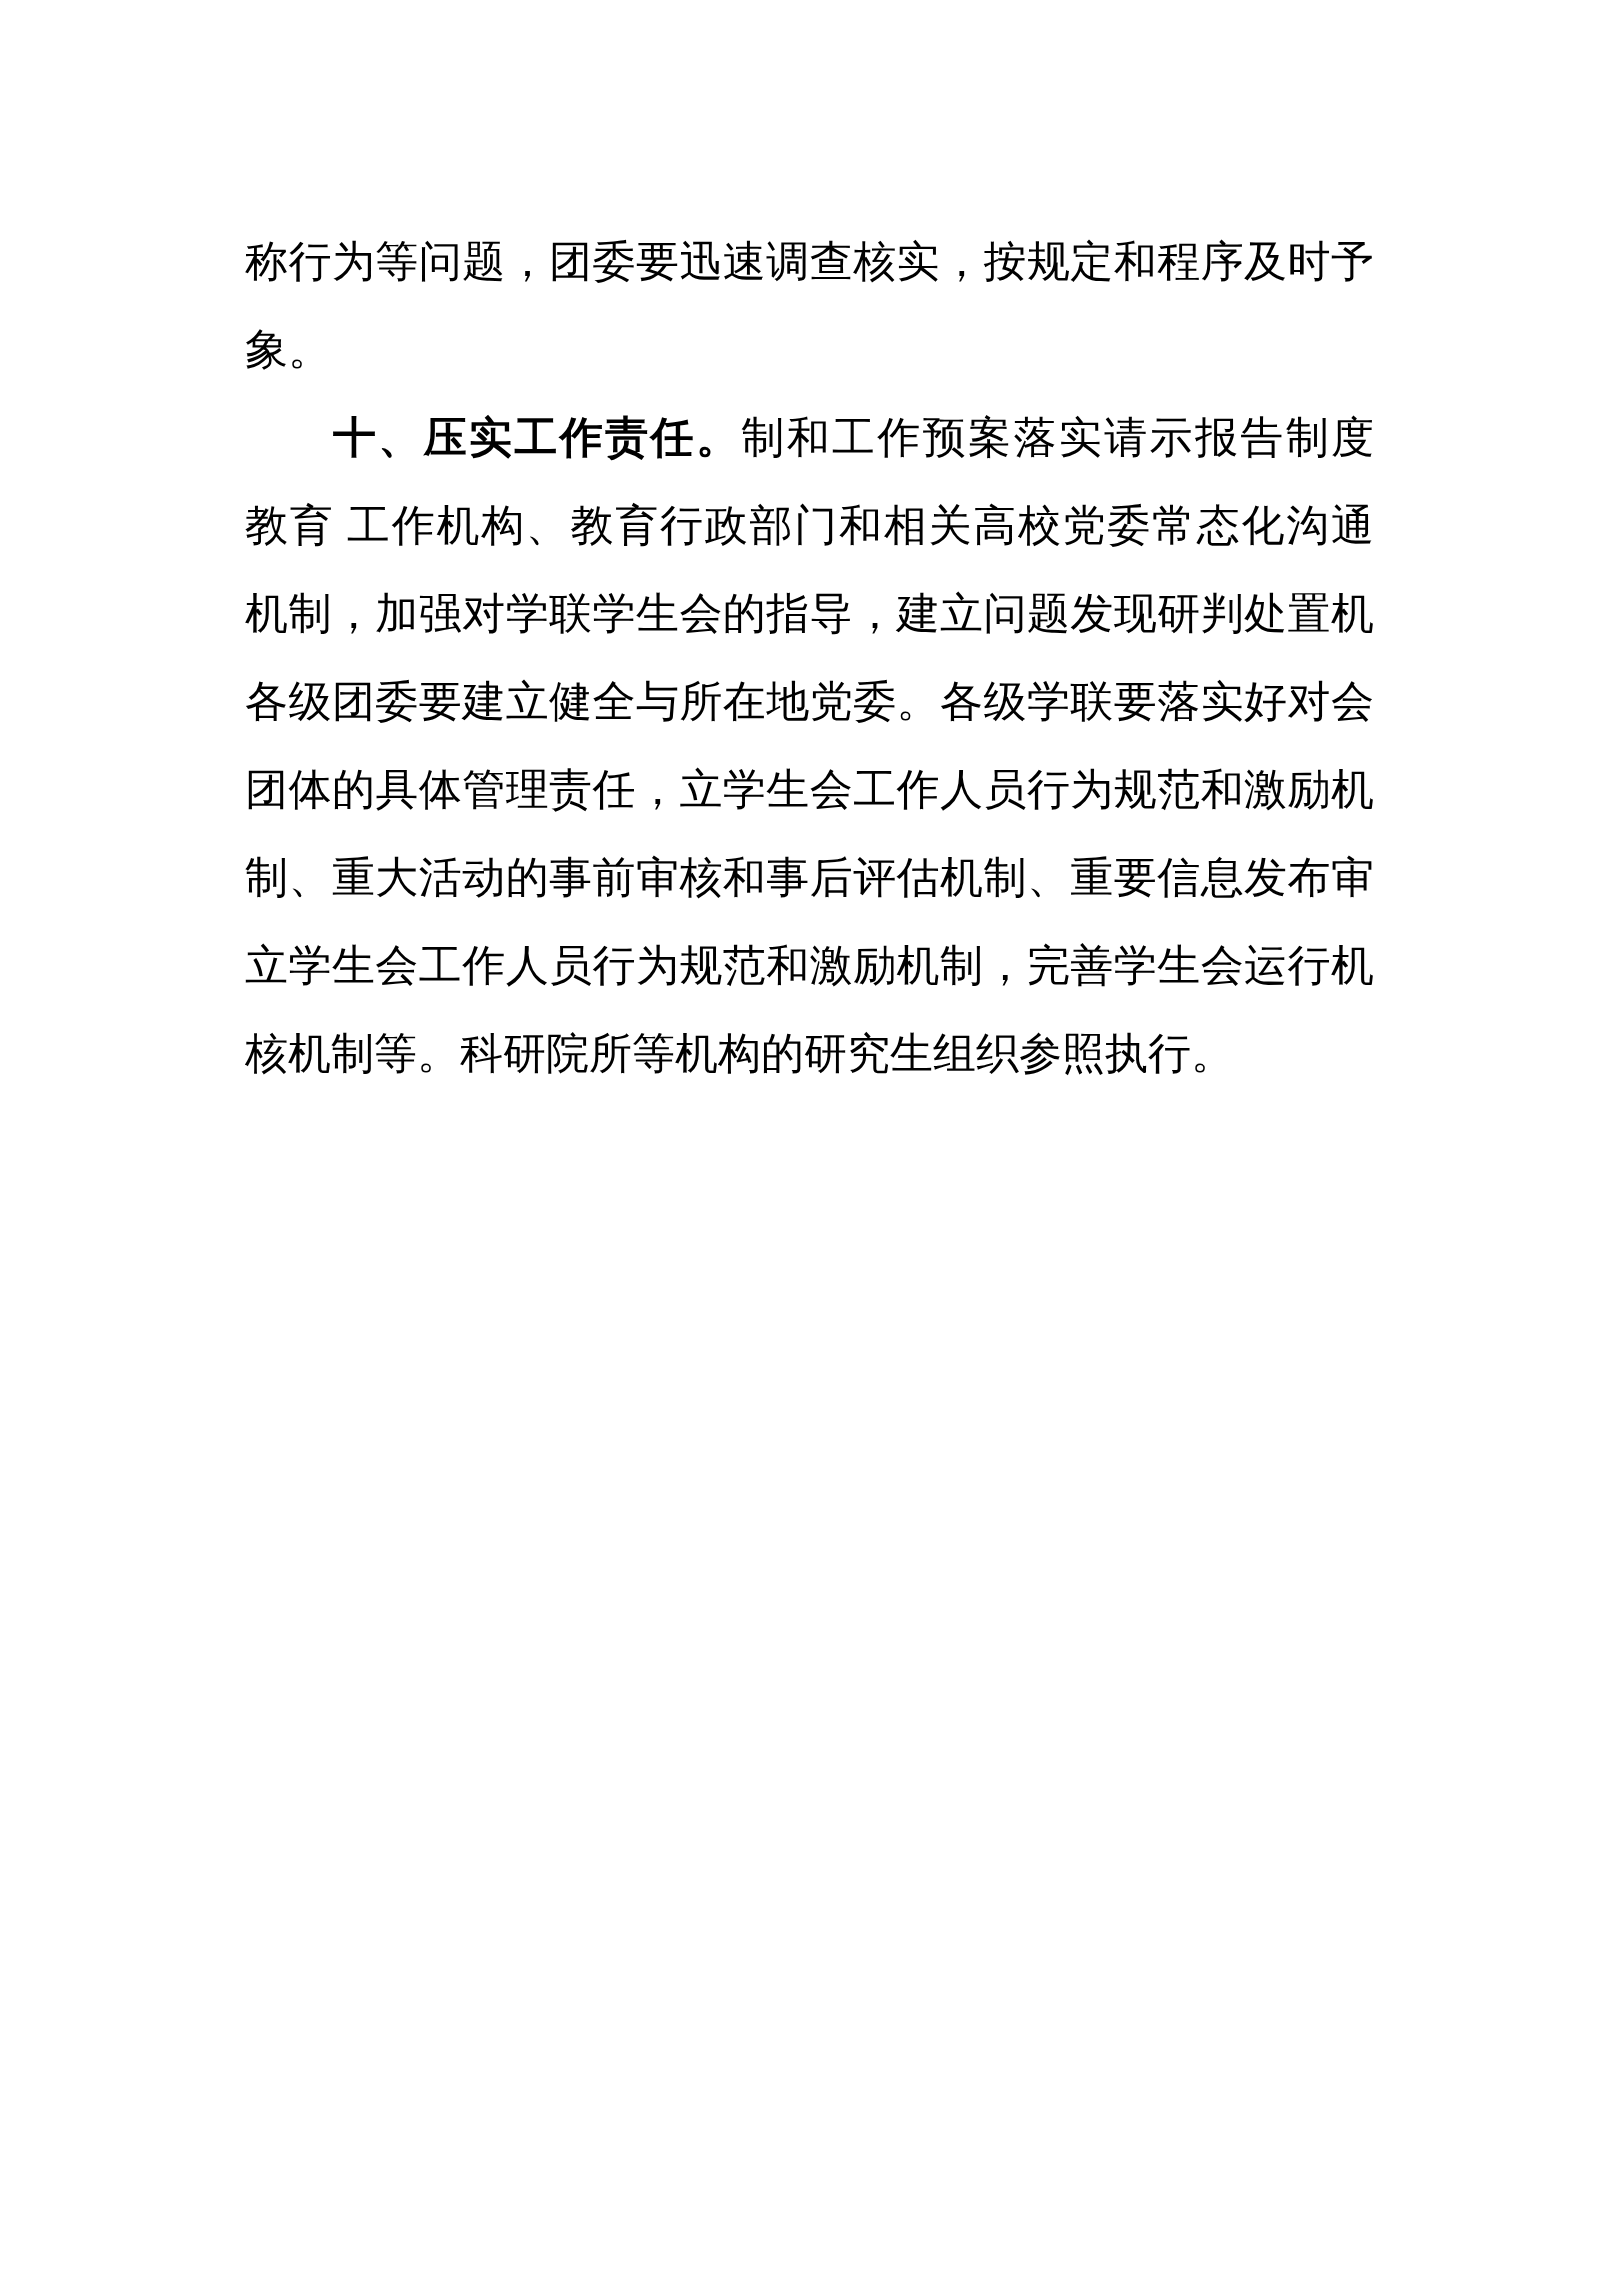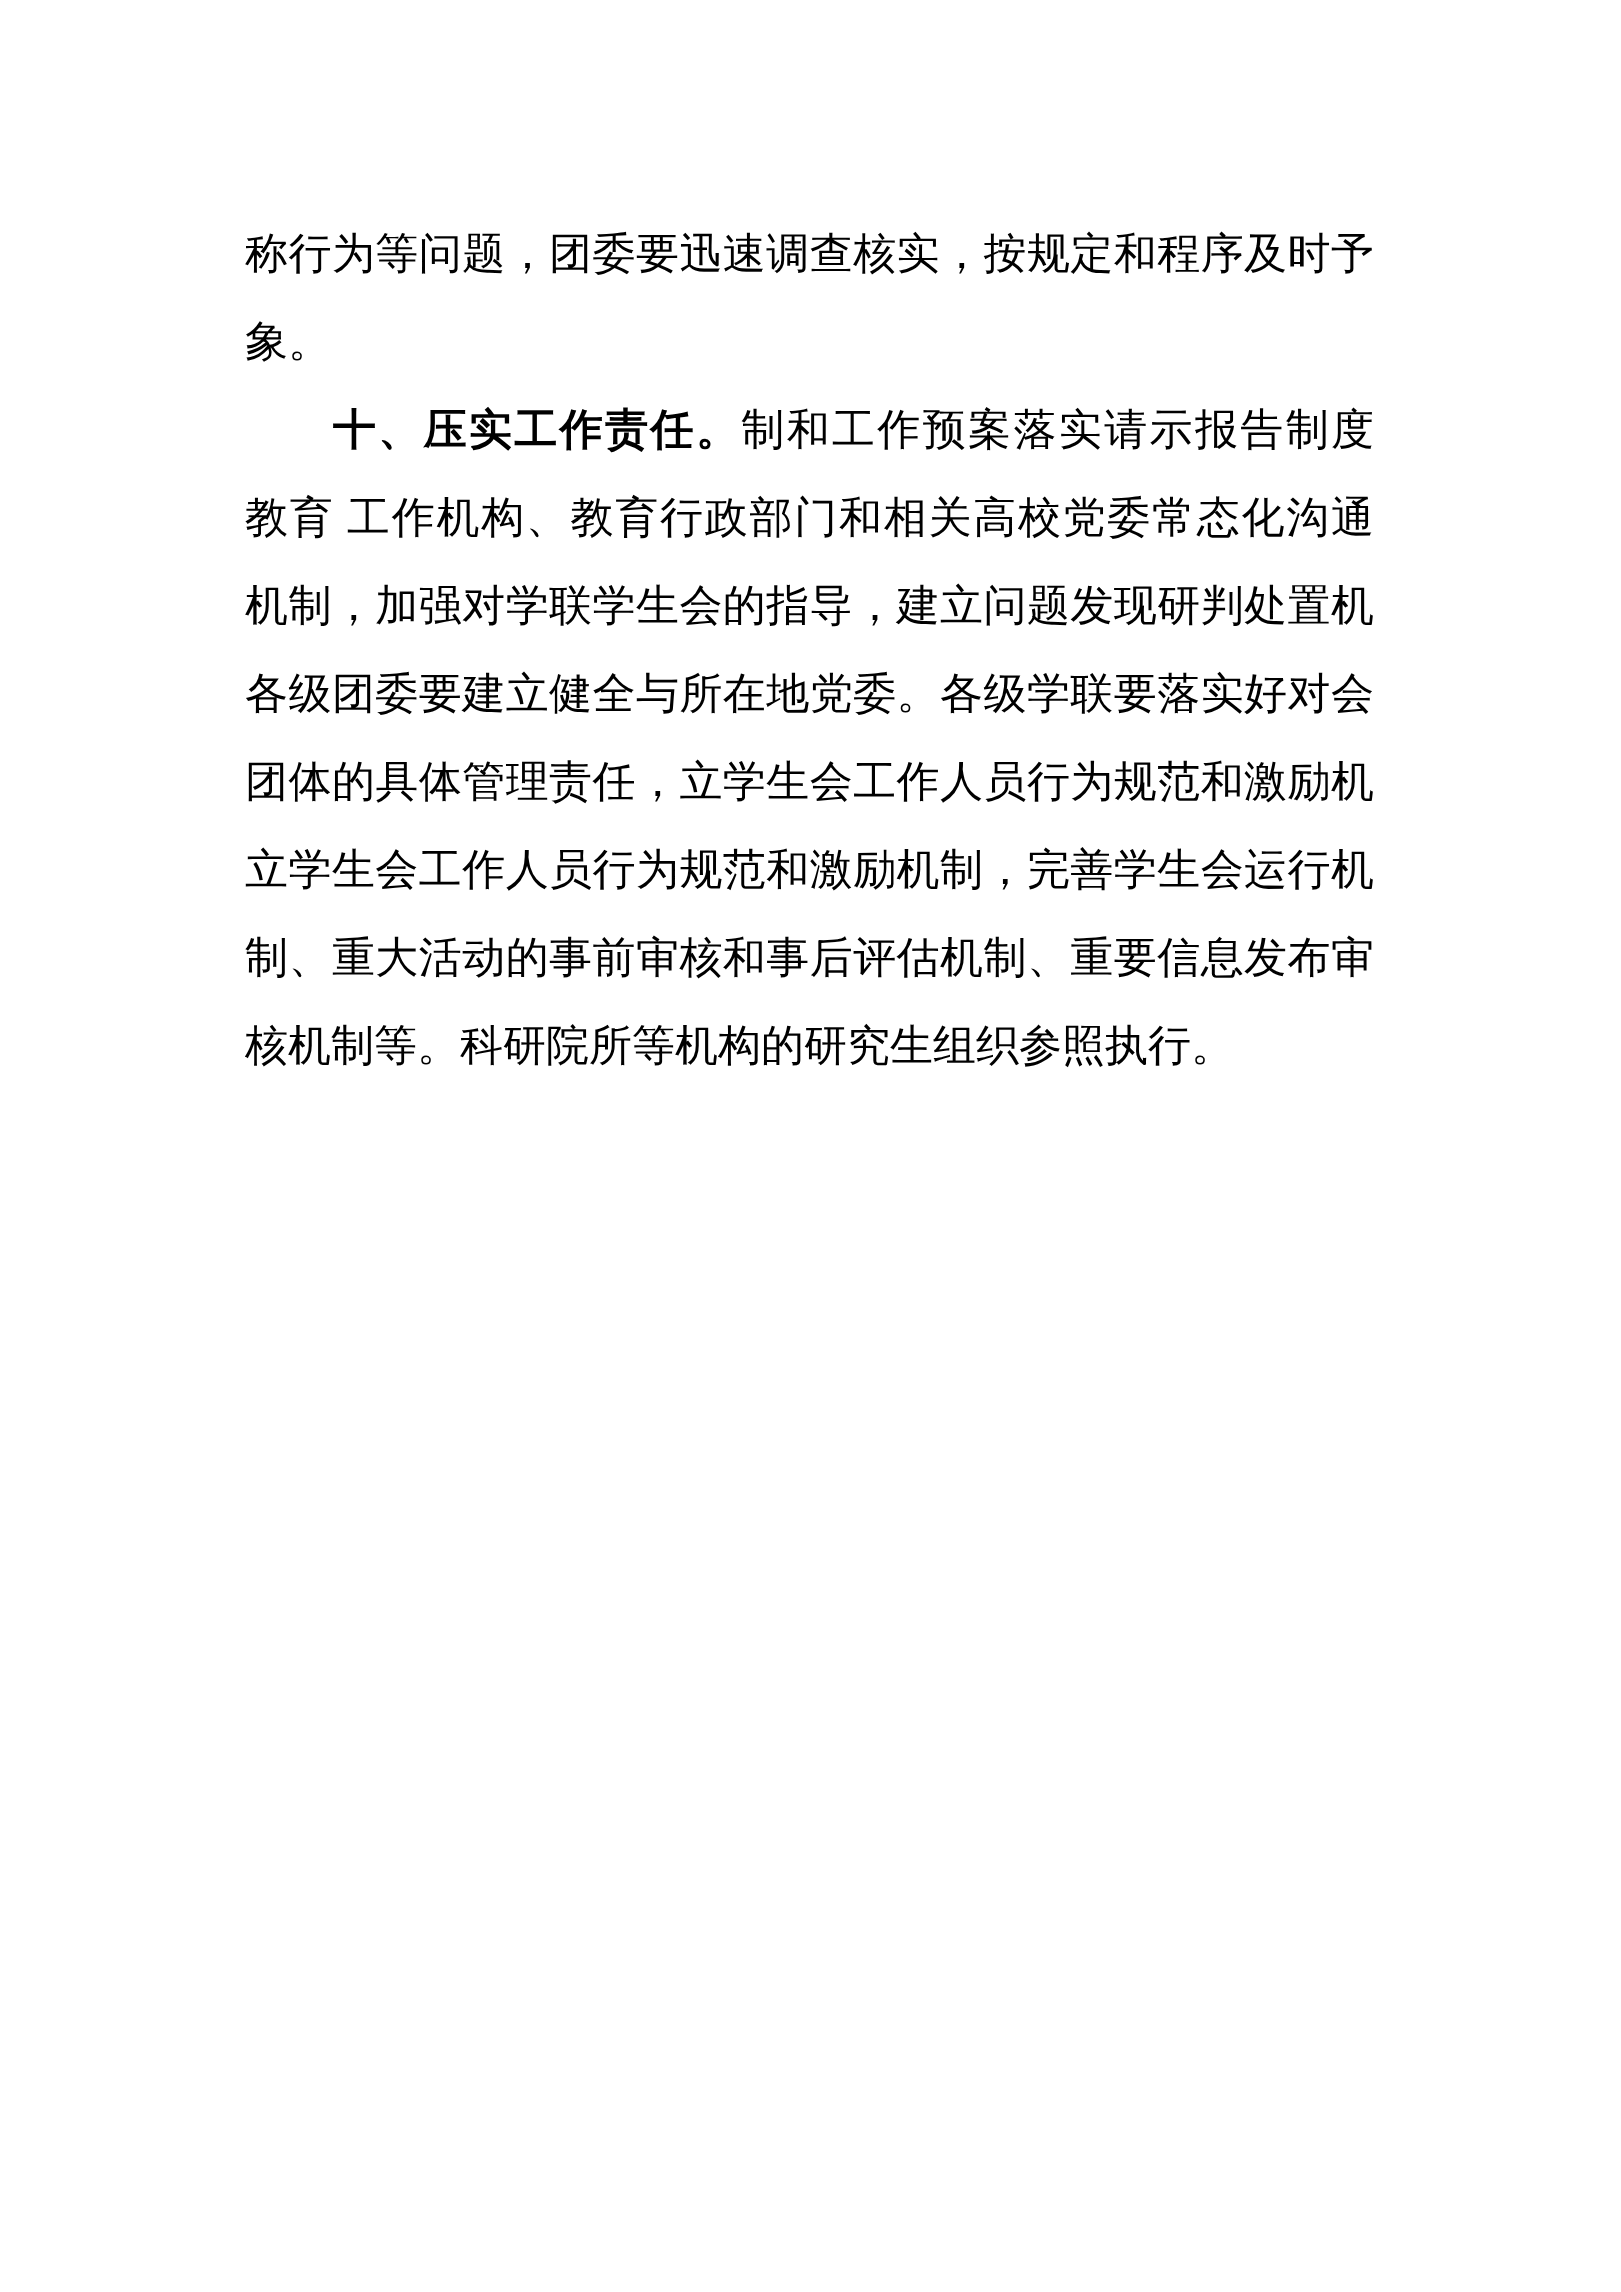--- a/index.html
+++ b/index.html
@@ -2,21 +2,21 @@
 <html><head>
 <meta charset="utf-8">
 <style>
   * { margin: 0; padding: 0; box-sizing: border-box; }
   html, body { background: #ffffff; }
   .page {
     position: relative;
     width: 1621px;
     height: 1646px;
     background: #ffffff;
-    margin: 4px auto;
+    margin: 12px auto;
     overflow: hidden;
     font-family: "Liberation Serif", "DejaVu Serif", serif;
     color: #000000;
   }
   .content {
     position: absolute;
     left: 245px;
     top: 206px;
     width: 1129px;
     font-size: 43px;
@@ -63,22 +63,22 @@
     <div class="line plain">象。</div>
 
     <div class="line justify indent-first">
       <span class="heading-bold">十、压实工作责任。</span><span>制和工作预案落实请示报告制度</span>
     </div>
 
     <div class="line justify">教育 工作机构、教育行政部门和相关高校党委常态化沟通</div>
     <div class="line justify">机制，加强对学联学生会的指导，建立问题发现研判处置机</div>
     <div class="line justify">各级团委要建立健全与所在地党委。各级学联要落实好对会员</div>
     <div class="line justify">团体的具体管理责任，立学生会工作人员行为规范和激励机制</div>
+    <div class="line justify">制、重大活动的事前审核和事后评估机制、重要信息发布审</div>
     <div class="line justify">立学生会工作人员行为规范和激励机制，完善学生会运行机</div>
-    <div class="line justify">制、重大活动的事前审核和事后评估机制、重要信息发布审</div>
     <div class="line plain">核机制等。科研院所等机构的研究生组织参照执行。</div>
 
   </div>
 
   <div class="footer">- 7 -</div>
 
 </div>
 
 
 </body></html>

